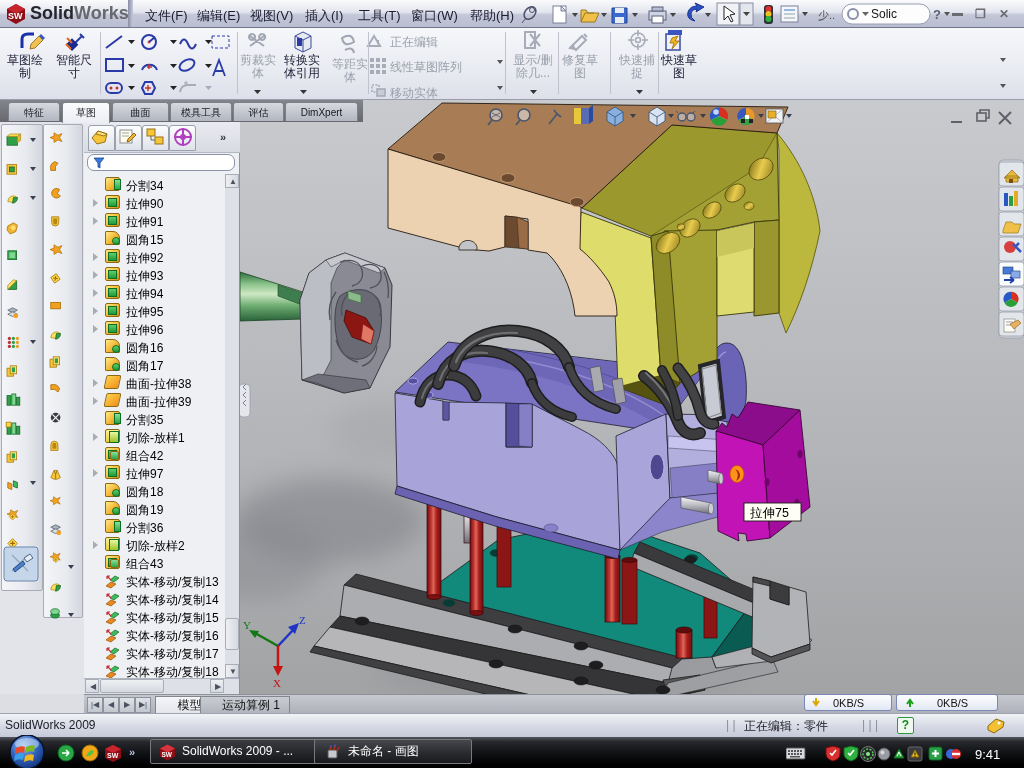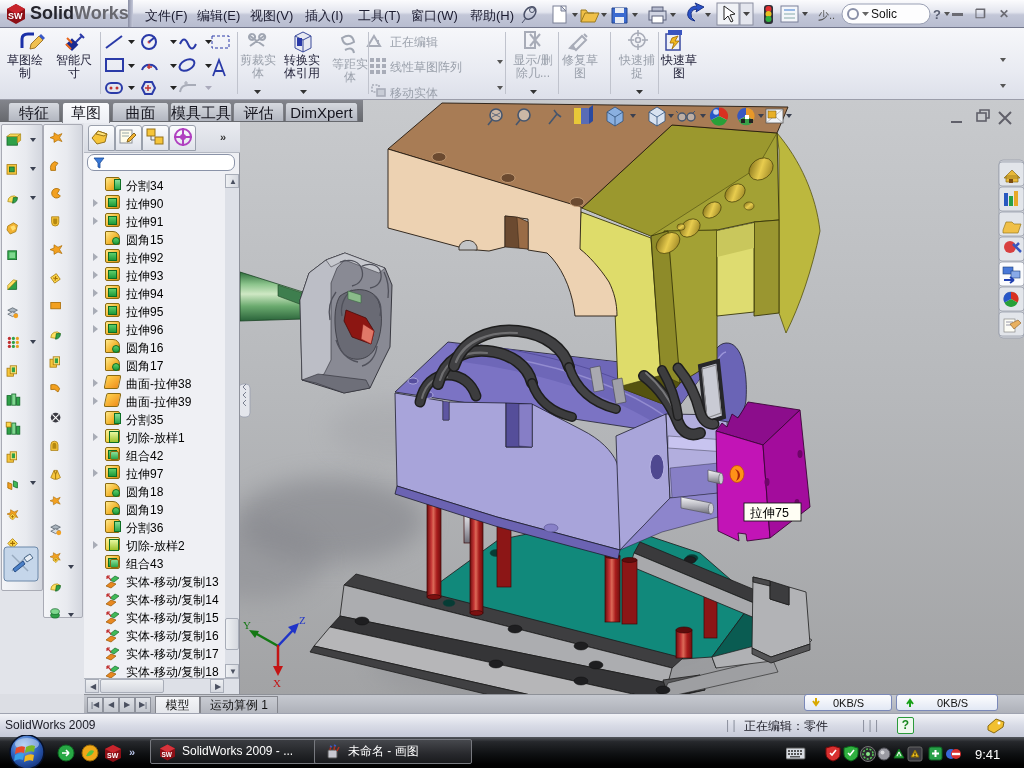--- a/index.html
+++ b/index.html
@@ -8,40 +8,40 @@
 #swtext{left:30px;top:3px;font-size:18px;font-weight:bold;color:#26262e;}
 #swtext .w{color:#68686f;}
 .menu{top:7px;font-size:13px;color:#1c1c30;}
 .winbtn{font-size:12px;color:#6b6b73;font-weight:bold;top:7px;}
 #ribbon{left:0;top:28px;width:1024px;height:72px;background:linear-gradient(#f6f7fa,#e9ebf2 60%,#dde0ea);border-bottom:1px solid #9b9daa;box-sizing:border-box;}
 .rlabel{position:absolute;font-size:12px;color:#23233a;text-align:center;line-height:13px;}
 .rgray{color:#9aa0ab;}
 .rsep{position:absolute;top:4px;width:1px;height:62px;background:#c0c3cd;}
 #dslogo{right:10px;top:-8px;font-size:75px;font-style:italic;font-weight:bold;color:#d5d8df;letter-spacing:-4px;font-family:"Liberation Serif",serif;}
 #tabrow{left:0;top:100px;width:363px;height:22px;z-index:5;background:linear-gradient(#83858c,#66686d);}
-.tab{position:absolute;top:2px;height:18px;background:linear-gradient(#d6d9df,#b2b6c0);border:1px solid #7e8087;border-bottom:none;border-radius:3px 3px 0 0;font-size:15px;color:#16161f;text-align:center;line-height:19px;}
+.tab{position:absolute;top:2px;height:18px;background:linear-gradient(#d6d9df,#b2b6c0);border:1px solid #7e8087;border-bottom:none;border-radius:3px 3px 0 0;font-size:10px;color:#16161f;text-align:center;line-height:19px;}
 .tab.active{background:linear-gradient(#fafbfd,#eceef3);height:20px;z-index:3;}
 #leftzone{left:0;top:122px;width:84px;height:572px;background:#e2e4ea;}
 .vtb{position:absolute;top:2px;background:linear-gradient(90deg,#f4f5f8,#e8eaef 60%,#d3d6de);border:1px solid #a9abb5;border-radius:2px;}
 #tree{left:84px;top:122px;width:156px;height:572px;background:#eff0f4;border-right:1px solid #8f929c;box-sizing:border-box;}
 .ftab{position:absolute;top:3px;width:27px;height:26px;background:linear-gradient(#fcfdfe,#dfe2ea);border:1px solid #9aa0ac;border-radius:3px 3px 0 0;box-sizing:border-box;}
 .trow{position:absolute;left:0;height:18px;font-size:12px;color:#000;white-space:nowrap;}
 .trow .lbl{position:absolute;left:42px;top:2px;}
 .texp{position:absolute;left:9px;top:5px;width:0;height:0;border-top:4px solid transparent;border-bottom:4px solid transparent;border-left:5px solid #a8acb6;}
 .tico{position:absolute;left:21px;top:1px;width:15px;height:14px;background:linear-gradient(135deg,#ffe98a,#f4b733 55%,#c88a1a);border:1px solid #8a6a10;border-radius:2px;box-sizing:border-box;}
 .tico i{position:absolute;left:2px;top:2px;width:7px;height:7px;background:linear-gradient(#5ecf6a,#1e9a3a);border:1px solid #0d6e24;}
 .tico.fil{border-radius:1px 7px 1px 1px;}
 .tico.fil i{left:6px;top:5px;width:6px;height:6px;border-radius:50%;}
 .tico.spl i{background:linear-gradient(#8ae09a,#2aa64a);width:5px;height:9px;left:8px;top:1px;}
 .tico.srf{transform:skewX(-12deg);background:linear-gradient(135deg,#ffd24d,#ef8f1c);}
 .tico.lft{background:linear-gradient(#f8ef9a,#e8d23a);}
 .tico.lft i{background:linear-gradient(#e8f8a0,#9ec22a);width:8px;height:10px;left:3px;top:1px;}
 #viewport{left:240px;top:100px;}
 #mdirow{left:84px;top:694px;width:940px;height:19px;background:linear-gradient(#c6c9d0,#aeb1b9);border-top:1px solid #8e9198;box-sizing:border-box;}
-.mtab{position:absolute;top:1px;height:16px;border:1px solid #84868d;border-bottom:none;font-size:12px;color:#111;text-align:center;line-height:17px;background:linear-gradient(#c9ccd3,#b2b5bd);}
+.mtab{position:absolute;top:1px;height:16px;border:1px solid #84868d;border-bottom:none;font-size:12px;color:#111;text-align:center;line-height:17px;background:linear-gradient(#c9ccd3,#b2b5bd);padding-left:12px;}
 #lowleft{left:0;top:694px;width:84px;height:19px;background:#dcdee4;}
 #statusbar{left:0;top:713px;width:1024px;height:24px;background:linear-gradient(#f2f3f7,#d8dbe6 50%,#c6cad8);border-top:1px solid #9fa3b0;box-sizing:border-box;font-size:12px;color:#1a1a24;}
 #taskbar{left:0;top:737px;width:1024px;height:31px;background:linear-gradient(#53565c,#26282c 15%,#0e1012 55%,#000 90%);}
 .tkbtn{position:absolute;top:2px;height:23px;border:1px solid #77797f;border-radius:2px;background:linear-gradient(#46484d,#28292d 60%,#191a1d);color:#fff;font-size:12px;line-height:23px;}
 .sbv{position:absolute;background:linear-gradient(90deg,#eef0f3,#d5d8df);border:1px solid #a8adb8;box-sizing:border-box;}
 .sbh{position:absolute;background:linear-gradient(#eef0f3,#d5d8df);border:1px solid #a8adb8;box-sizing:border-box;}
 .arr{position:absolute;font-size:8px;color:#4a5060;line-height:10px;}
 </style></head>
 <body>
 

